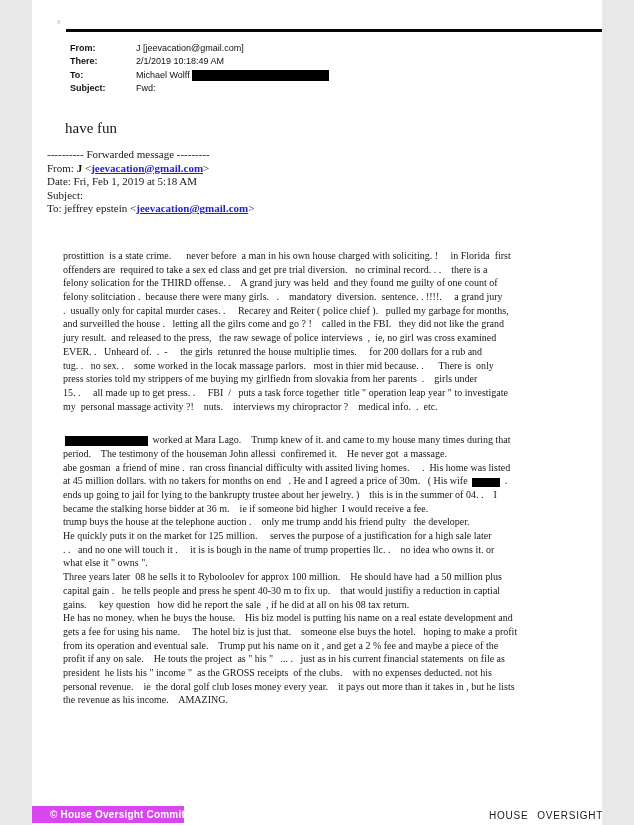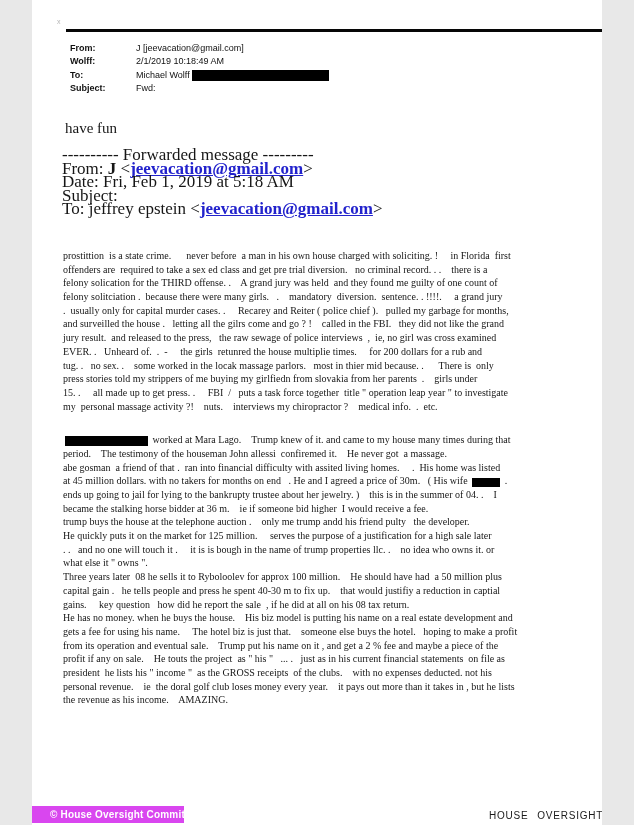--- a/index.html
+++ b/index.html
@@ -21,21 +21,21 @@
   .hdr-row{display:flex;align-items:flex-start;height:13.4px;}
   .hdr-label{width:66px;font-weight:bold;flex:0 0 66px;}
   .hdr-value{white-space:pre;}
   .redact-box{
     display:inline-block;background:#000;vertical-align:middle;margin:0 2px -1px 2px;
   }
   .note{
     position:absolute;left:33px;top:120px;font-size:15px;white-space:pre;
   }
   .fwd{
-    position:absolute;left:30px;top:148px;font-size:17px;line-height:13.6px;
+    position:absolute;left:15px;top:148px;font-size:11px;line-height:13.6px;
   }
   .fwd .line{white-space:pre;height:13.6px;}
   .body-text{
     position:absolute;left:31px;top:249px;width:590px;
     font-size:10px;line-height:13.7px;
   }
   .body-text .line{white-space:pre;height:13.7px;}
   .para-2{margin-top:20px;}
   .lnk{color:#2222cc;text-decoration:underline;cursor:pointer;font-weight:bold;}
   .b{font-weight:bold;}
@@ -58,21 +58,21 @@
 <div class="page">
   <span class="artifact">x</span>
   <div class="top-rule"></div>
 
   <div class="hdr" id="email-header">
       <div class="hdr-row">
         <span class="hdr-label">From:</span>
         <span class="hdr-value">J [jeevacation@gmail.com]</span>
       </div>
       <div class="hdr-row">
-        <span class="hdr-label">Wolff:</span>
+        <span class="hdr-label">There:</span>
         <span class="hdr-value">2/1/2019 10:18:49 AM</span>
       </div>
       <div class="hdr-row">
         <span class="hdr-label">To:</span>
         <span class="hdr-value">Michael Wolff</span>
         <span class="redact-box" style="width: 137px; height: 11px;"></span>
       </div>
       <div class="hdr-row">
         <span class="hdr-label">Subject:</span>
         <span class="hdr-value">Fwd:</span>
@@ -100,21 +100,21 @@
         <div class="line"><span>jury result.  and released to the press,   the raw sewage of police interviews  ,  ie, no girl was cross examined</span></div>
         <div class="line"><span>EVER. .   Unheard of.  .  -     the girls  retunred the house multiplie times.     for 200 dollars for a rub and</span></div>
         <div class="line"><span>tug. .   no sex. .    some worked in the locak massage parlors.   most in thier mid because. .      There is  only</span></div>
         <div class="line"><span>press stories told my strippers of me buying my girlfiedn from slovakia from her parents  .    girls under</span></div>
         <div class="line"><span>15. .     all made up to get press. .     FBI  /   puts a task force together  title " operation leap year " to investigate</span></div>
         <div class="line"><span>my  personal massage activity ?!    nuts.    interviews my chiropractor ?    medical info.  .  etc.</span></div>
       </div>
       <div class="para para-2">
         <div class="line"><span class="redact-box" style="width: 83px; height: 10px;"></span><span> worked at Mara Lago.    Trump knew of it. and came to my house many times during that</span></div>
         <div class="line"><span>period.    The testimony of the houseman John allessi  confiremed it.    He never got  a massage.</span></div>
-        <div class="line"><span>abe gosman  a friend of that .  ran into financial difficulty with assited living homes.     .  His home was listed</span></div>
+        <div class="line"><span>abe gosman  a friend of mine .  ran cross financial difficulty with assited living homes.     .  His home was listed</span></div>
         <div class="line"><span>at 45 million dollars. with no takers for months on end   . He and I agreed a price of 30m.   ( His wife </span><span class="redact-box" style="width: 28px; height: 9px;"></span><span> .</span></div>
         <div class="line"><span>ends up going to jail for lying to the bankrupty trustee about her jewelry. )    this is in the summer of 04. .    I</span></div>
         <div class="line"><span>became the stalking horse bidder at 36 m.    ie if someone bid higher  I would receive a fee.</span></div>
         <div class="line"><span>trump buys the house at the telephone auction .    only me trump andd his friend pulty   the developer.</span></div>
         <div class="line"><span>He quickly puts it on the market for 125 million.     serves the purpose of a justification for a high sale later</span></div>
         <div class="line"><span>. .   and no one will touch it .     it is is bough in the name of trump properties llc. .    no idea who owns it. or</span></div>
         <div class="line"><span>what else it " owns ".</span></div>
         <div class="line"><span>Three years later  08 he sells it to Ryboloolev for approx 100 million.    He should have had  a 50 million plus</span></div>
         <div class="line"><span>capital gain .   he tells people and press he spent 40-30 m to fix up.    that would justifiy a reduction in captial</span></div>
         <div class="line"><span>gains.     key question   how did he report the sale  , if he did at all on his 08 tax return.</span></div>

